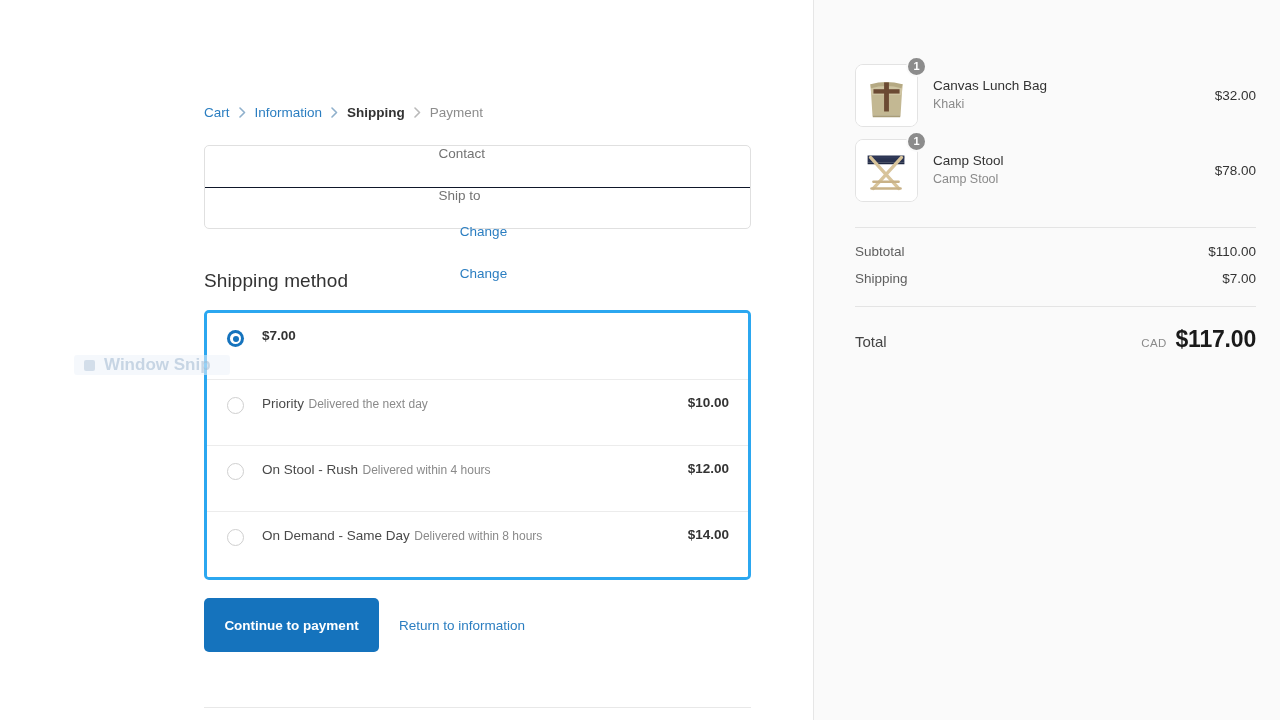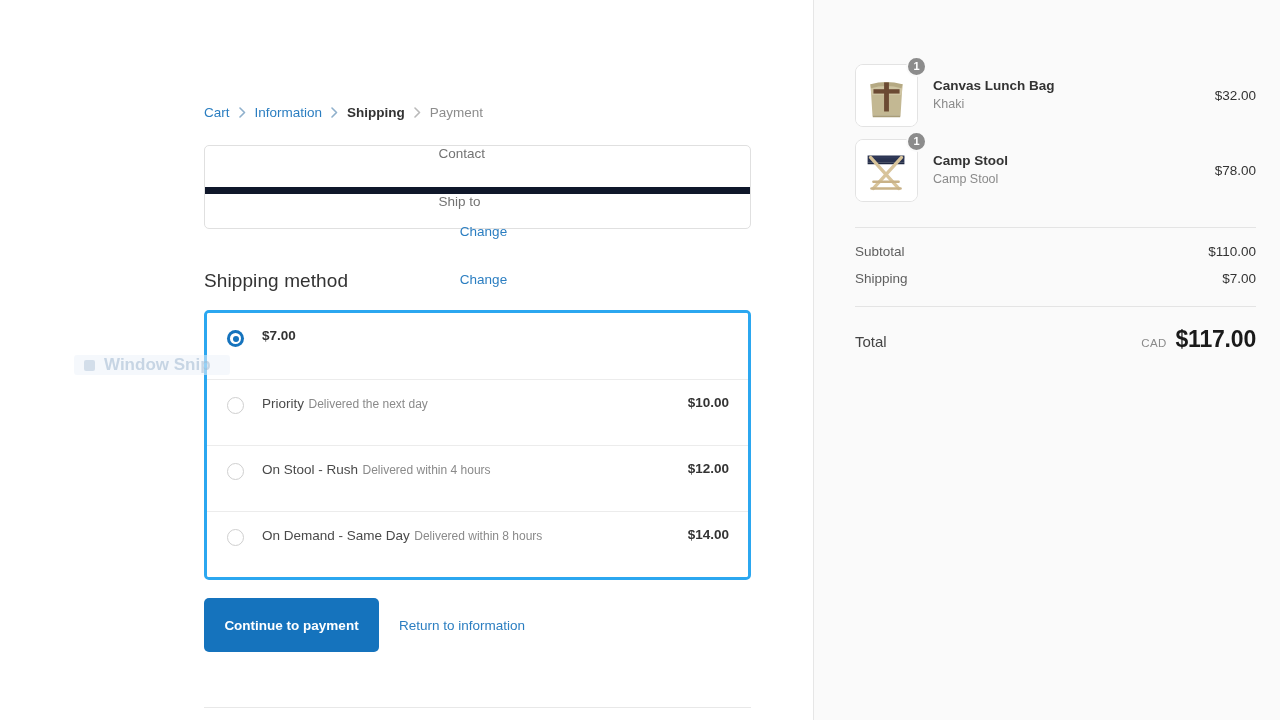--- a/index.html
+++ b/index.html
@@ -48,21 +48,21 @@
     border-radius: 5px;
     background: #fff;
   }
   .review-row {
     position: relative;
     display: flex; align-items: center;
     height: 41px;
     padding: 0 19px;
     flex-direction: column;
   }
-  .review-row + .review-row { border-top: 7px solid #0f172a; }
+  .review-row + .review-row { border-top: 1px solid #0f172a; }
   .review-label {
     color: #737373; font-size: 13.5px;
     width: 78px; flex: 0 0 78px;
   }
   .review-value {
     position: relative; flex: 1 1 auto;
     font-size: 13.5px; color: #333;
     display: flex; align-items: flex-end;
     overflow: hidden; white-space: nowrap;
   }
@@ -209,21 +209,21 @@
   .qty-badge {
     position: absolute; top: -8px; right: -9px;
     width: 21px; height: 21px; border-radius: 50%;
     background: #8c8c8c; color: #fff;
     font-size: 11px; font-weight: 700;
     display: flex; align-items: center; justify-content: center;
     border: 2px solid #fafafa;
   }
   .item-text { flex: 1 1 auto; min-width: 0; padding-left: 15px; }
   .item-name {
-    font-size: 13.5px; color: #333; font-weight: 700;
+    font-size: 13.5px; color: #333; font-weight: 400;
     line-height: 16px; margin-bottom: 3px;
   }
   .item-variant { font-size: 12.5px; color: #8a8a8a; line-height: 15px; }
   .item-price {
     flex: 0 0 auto; font-size: 13.5px; color: #333;
     text-align: right;
   }
 
   .sum-rule { position: absolute; left: 0; width: 401px; height: 1px; background: #e4e4e4; }
   .sum-rule.r1 { top: 227px; }

